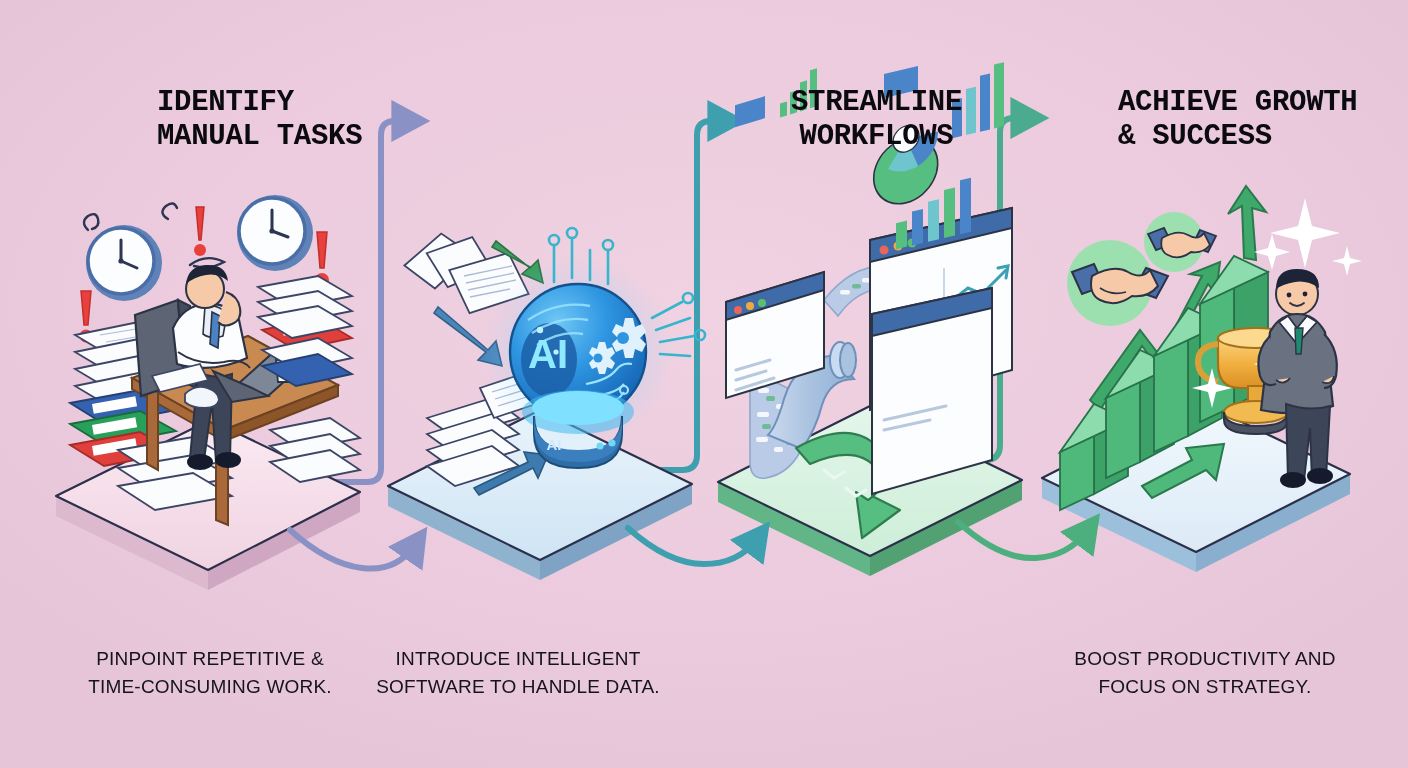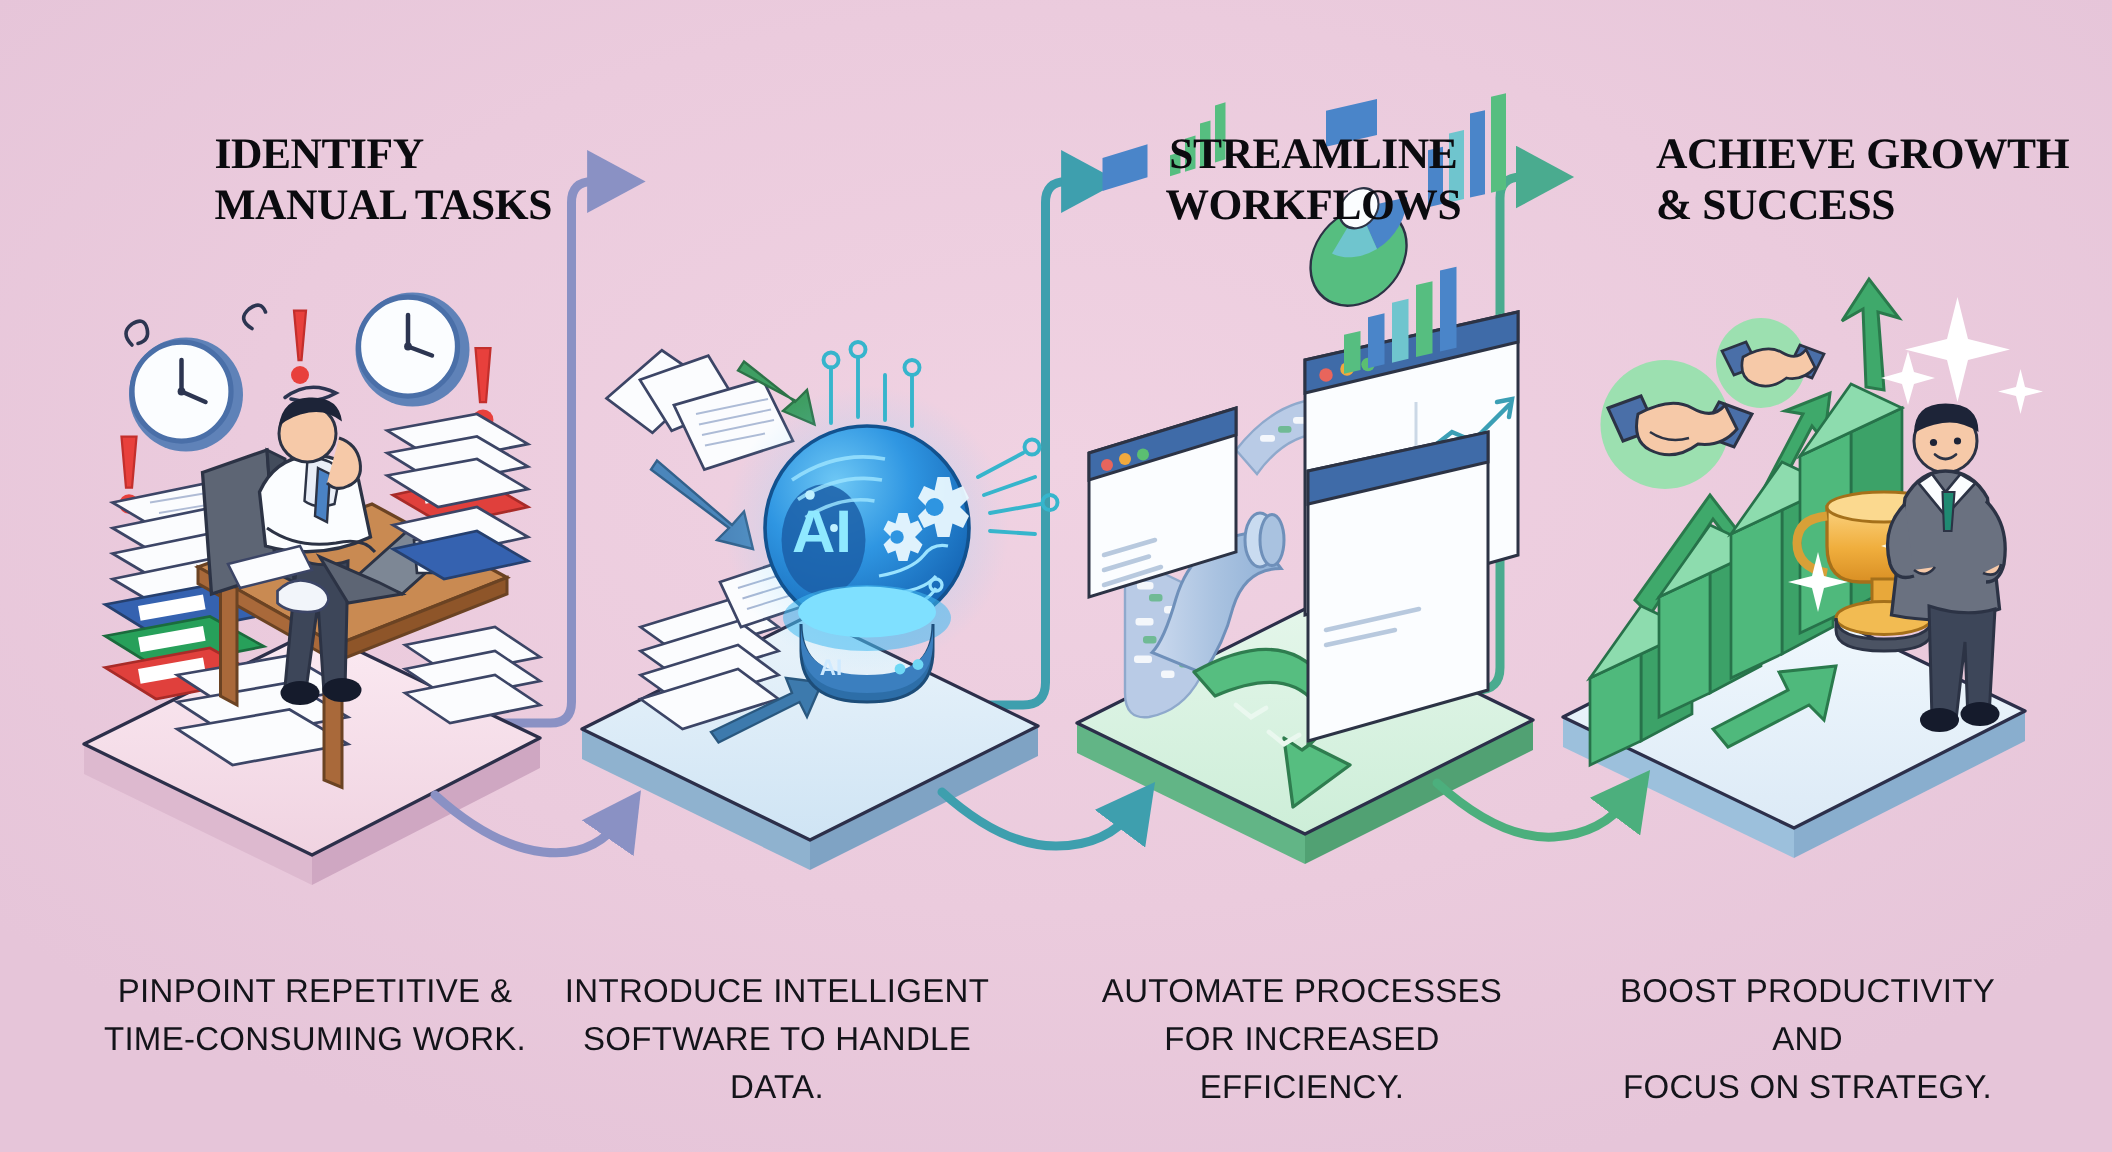--- a/index.html
+++ b/index.html
@@ -19,33 +19,34 @@
   
   .step-title {
     position: absolute;
     font-weight: 700;
     font-size: 29px;
     line-height: 1.18;
     letter-spacing: -0.3px;
     color: #0b0b0f;
     text-transform: uppercase;
     white-space: pre-line;
-    font-family: Liberation Serif, serif;
+    font-family: Liberation Mono, monospace;
+    margin-left: 14px;
   }
   .t1 { left: 143px; top: 86px; }
   .t2 { left: 452px; top: 86px; }
   .t3 { left: 777px; top: 86px; text-align: center; }
   .t4 { left: 1104px; top: 86px; }
 
   
   .step-caption {
     position: absolute;
     width: 300px;
     text-align: center;
-    font-size: 22px;
+    font-size: 19px;
     line-height: 1.45;
     letter-spacing: 0.2px;
     color: #14141a;
     text-transform: uppercase;
     white-space: pre-line;
     font-family: "Liberation Sans", sans-serif;
   }
   .c1 { left: 60px;  top: 645px; }
   .c2 { left: 368px; top: 645px; }
   .c3 { left: 718px; top: 645px; }
@@ -575,17 +576,15 @@
 Manual Tasks</div>
   <div class="step-title t3">Streamline
 Workflows</div>
   <div class="step-title t4">Achieve Growth
 &amp; Success</div>
 
   <div class="step-caption c1">Pinpoint repetitive &amp;
 time-consuming work.</div>
   <div class="step-caption c2">Introduce intelligent
 software to handle data.</div>
-  <div class="step-caption c3">Automate processes
-for increased efficiency.</div>
   <div class="step-caption c4">Boost productivity and
 focus on strategy.</div>
 </div>
 
 </body></html>

